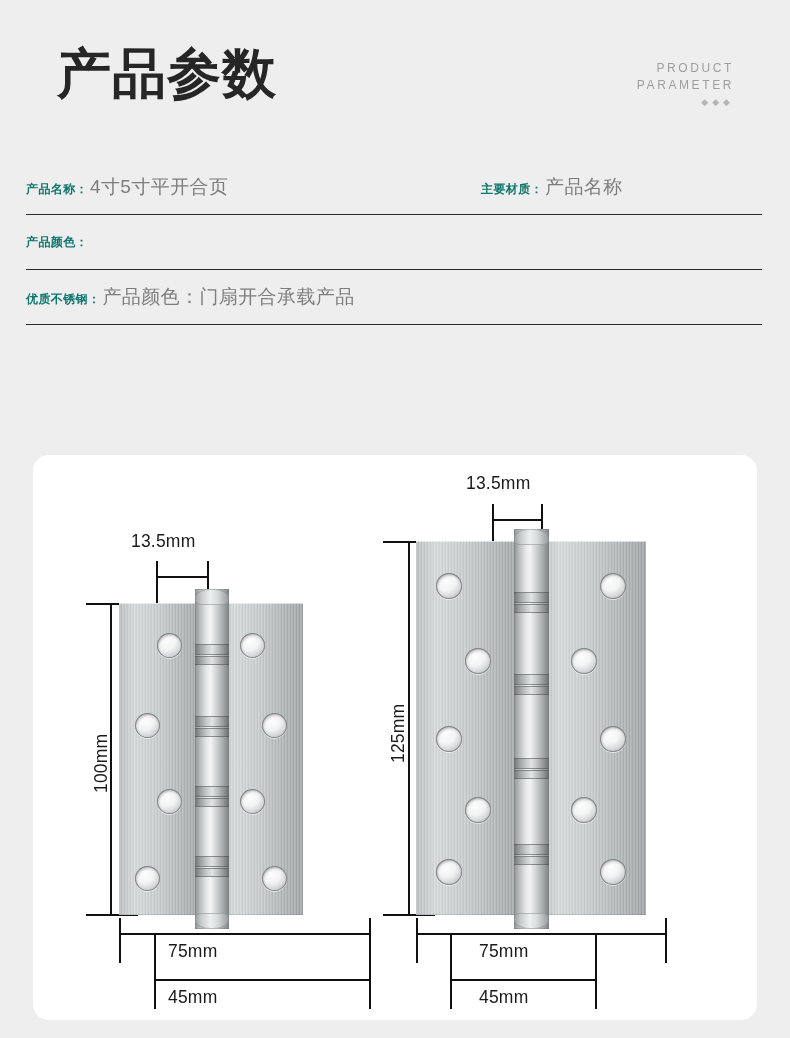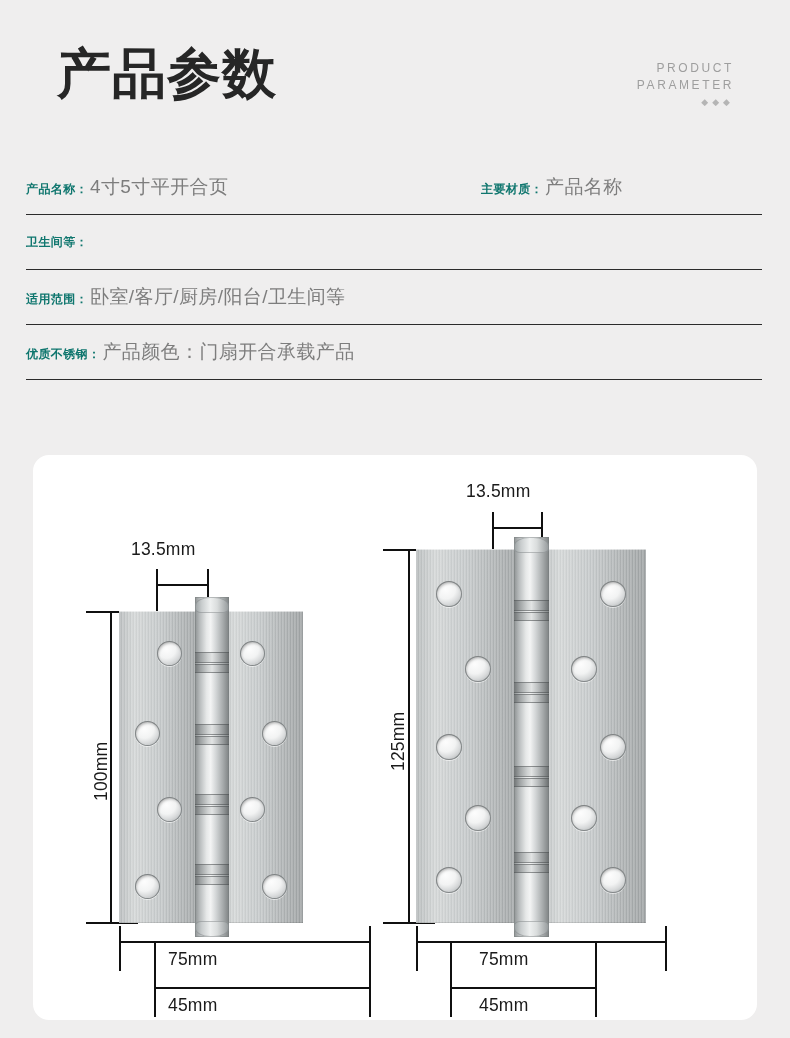--- a/index.html
+++ b/index.html
@@ -87,21 +87,21 @@
 
   
   #figure-card {
     position: absolute;
     left: 33px; top: 455px;
     width: 724px; height: 565px;
     background: #ffffff;
     border-radius: 16px;
   }
 
-  .diagram { position: absolute; top: 16px; height: 565px; }
+  .diagram { position: absolute; top: 8px; height: 565px; }
   #diagram-left  { left: 20px;  width: 340px; }
   #diagram-right { left: 345px; width: 360px; }
 
   
   .hinge { position: absolute; }
   .leaf {
     position: absolute;
     top: 0;
     height: 100%;
     background:
@@ -188,30 +188,24 @@
       <span class="spec-value">4寸5寸平开合页</span>
     </div>
     <div class="spec-cell">
       <span class="spec-label">主要材质：</span>
       <span class="spec-value">产品名称</span>
     </div>
   </div>
 
   <div class="spec-row">
     <div class="spec-cell">
-      <span class="spec-label">卫生间等：</span>
-    </div>
-  </div>
-
-  <div class="spec-row">
-    <div class="spec-cell">
-      <span class="spec-label">适用范围：</span>
-      <span class="spec-value">卧室/客厅/厨房/阳台/卫生间等</span>
-    </div>
-  </div>
+      <span class="spec-label">产品颜色：</span>
+    </div>
+  </div>
+
 
   <div class="spec-row">
     <div class="spec-cell">
       <span class="spec-label">优质不锈钢：</span>
       <span class="spec-value">产品颜色：门扇开合承载产品</span>
     </div>
   </div>
 
 </div>
 

